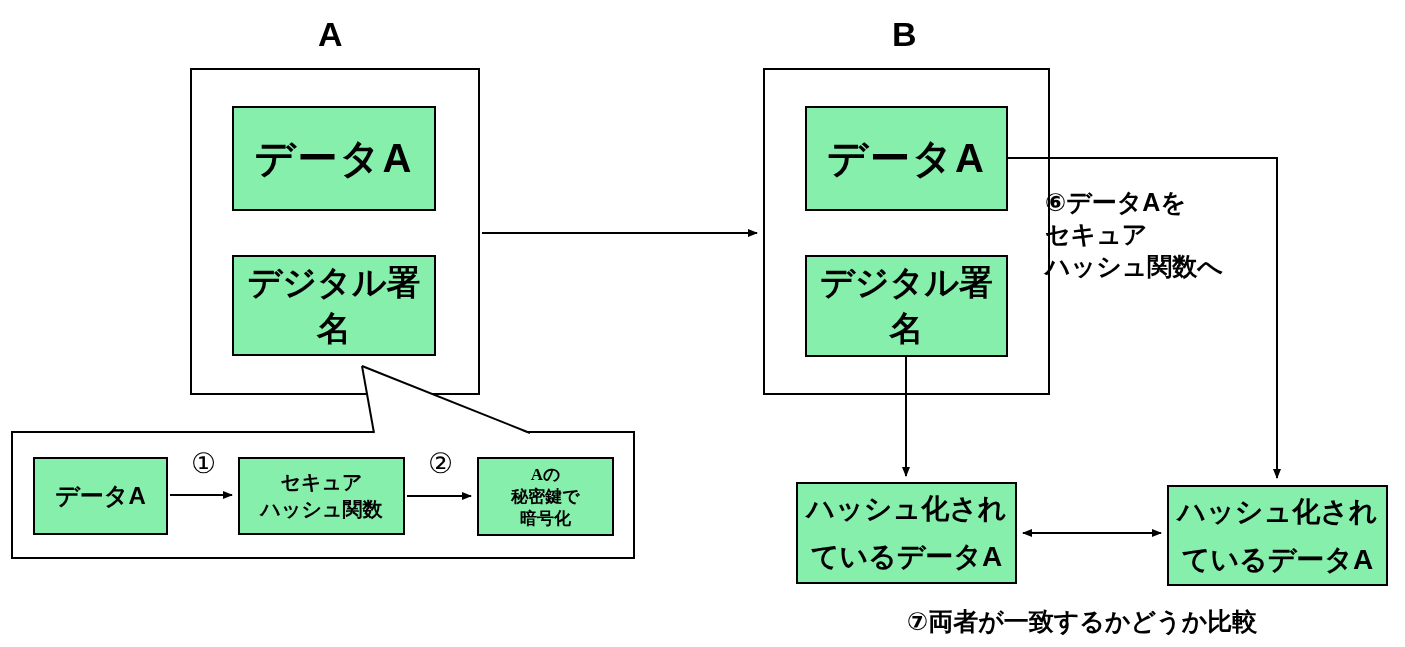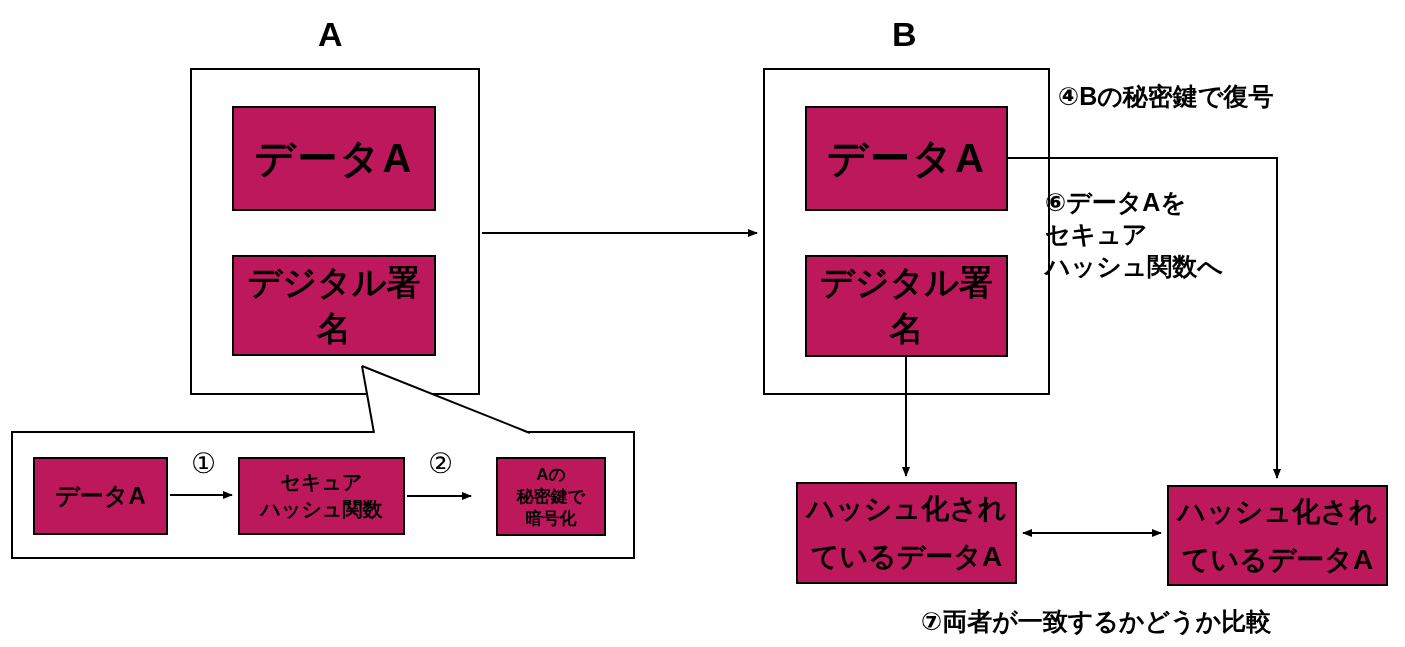--- a/index.html
+++ b/index.html
@@ -13,21 +13,21 @@
     position: relative;
     width: 1405px;
     height: 647px;
     background: #ffffff;
     overflow: hidden;
   }
   .box {
     position: absolute;
     box-sizing: border-box;
     border: 2px solid #000000;
-    background: #be185d;
+    background: #86efac;
     display: flex;
     align-items: center;
     justify-content: center;
     text-align: center;
     font-weight: bold;
     white-space: pre-line;
   }
   .outer-box {
     position: absolute;
     box-sizing: border-box;
@@ -77,38 +77,37 @@
   <div class="lbl party-title" style="left:892px; top:12px;">B</div>
 
   <div class="outer-box" style="left:190px; top:68px; width:290px; height:327px;"></div>
   <div class="box data-big" style="left:232px; top:106px; width:204px; height:105px;">データA</div>
   <div class="box sig-med" style="left:232px; top:255px; width:204px; height:101px;">デジタル署名</div>
 
   <div class="outer-box" style="left:763px; top:68px; width:287px; height:327px;"></div>
   <div class="box data-big" style="left:805px; top:106px; width:203px; height:105px;">データA</div>
   <div class="box sig-med" style="left:805px; top:255px; width:203px; height:102px;">デジタル署名</div>
 
-  <div class="lbl step-label" style="left:1058px; top:80px;">④Bの秘密鍵で復号</div>
   <div class="lbl step-label" style="left:1045px; top:186px; width:215px; line-height:32px;">⑥データAを
 セキュア
 ハッシュ関数へ</div>
-  <div class="lbl step-label" style="left:907px; top:605px;margin-left:14px;">⑦両者が一致するかどうか比較</div>
+  <div class="lbl step-label" style="left:907px; top:605px;">⑦両者が一致するかどうか比較</div>
 
   <div class="box hash-result" style="left:796px; top:482px; width:221px; height:102px;">ハッシュ化され
 ているデータA</div>
   <div class="box hash-result" style="left:1167px; top:485px; width:221px; height:101px;">ハッシュ化され
 ているデータA</div>
 
   <div class="outer-box" style="left:11px; top:431px; width:624px; height:128px;"></div>
   <div class="box data-small" style="left:33px; top:457px; width:135px; height:78px;">データA</div>
   <div class="step-marker" style="left:191px; top:450px;">①</div>
   <div class="box hashfn-small" style="left:238px; top:457px; width:167px; height:78px;">セキュア
 ハッシュ関数</div>
   <div class="step-marker" style="left:428px; top:450px;">②</div>
-  <div class="box enc-small" style="left:496px; top:457px; width:110px; height:79px;">Aの
+  <div class="box enc-small" style="left:477px; top:457px; width:137px; height:79px;font-family:Liberation Serif, serif;">Aの
 秘密鍵で
 暗号化</div>
 
   <svg class="overlay" viewBox="0 0 1405 647" xmlns="http://www.w3.org/2000/svg">
     <defs>
       <marker id="ah" markerWidth="12" markerHeight="10" refX="9" refY="4" orient="auto-start-reverse" markerUnits="userSpaceOnUse">
         <path d="M0,0 L10,4 L0,8 z" fill="#000000"></path>
       </marker>
     </defs>
 

